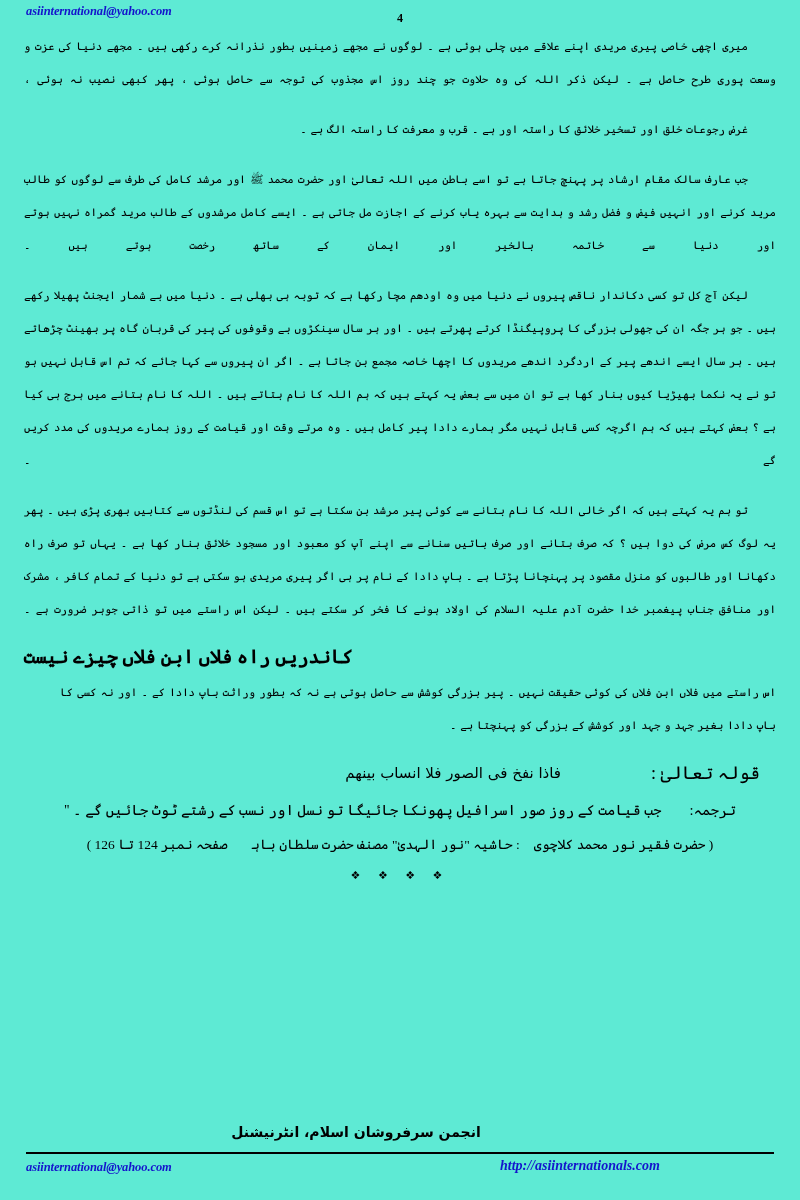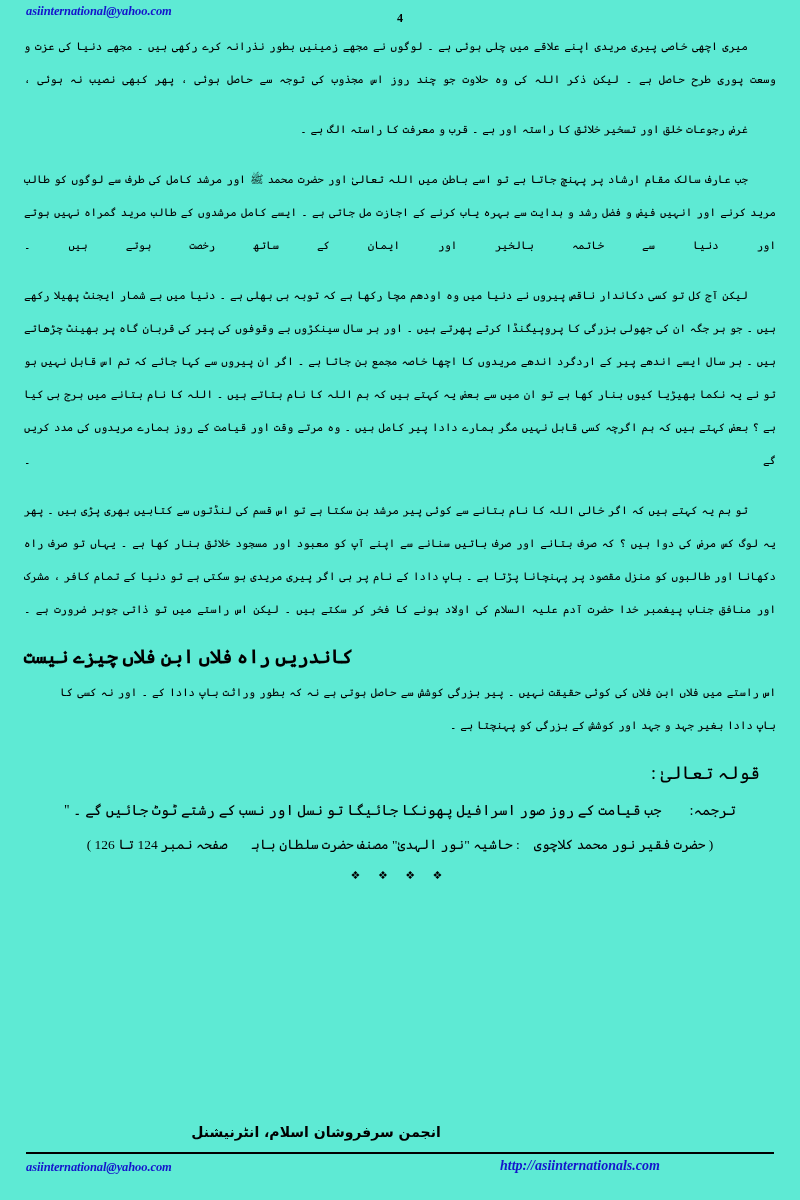--- a/index.html
+++ b/index.html
@@ -155,20 +155,21 @@
     position: absolute;
     left: 0;
     top: 1124px;
     width: 632px;
     text-align: center;
     font-family: "DejaVu Sans", "Liberation Sans", sans-serif;
     font-size: 14px;
     font-weight: bold;
     color: #000000;
     direction: rtl;
+    padding-left: 40px;
   }
 
   
   .footer-rule {
     position: absolute;
     left: 26px;
     top: 1152px;
     width: 748px;
     height: 0;
     border-top: 2px solid #000000;
@@ -234,20 +235,21 @@
     <div class="gap-sm"></div>
 
     <p class="para">تو ہم یہ کہتے ہیں کہ اگر خالی اللہ کا نام بتانے سے کوئی پیر مرشد بن سکتا ہے تو اس قسم کی لنڈتوں سے کتابیں بھری پڑی ہیں ۔ پھر یہ لوگ کس مرض کی دوا ہیں ؟ کہ صرف بتانے اور صرف باتیں سنانے سے اپنے آپ کو معبود اور مسجود خلائق بنار کھا ہے ۔ یہاں تو صرف راہ دکھانا اور طالبوں کو منزل مقصود پر پہنچانا پڑتا ہے ۔ باپ دادا کے نام پر ہی اگر پیری مریدی ہو سکتی ہے تو دنیا کے تمام کافر ، مشرک اور منافق جناب پیغمبر خدا حضرت آدم علیہ السلام کی اولاد ہونے کا فخر کر سکتے ہیں ۔ لیکن اس راستے میں تو ذاتی جوہر ضرورت ہے ۔</p>
 
     <div class="persian-heading">کاندریں راہ فلاں ابن فلاں چیزے نیست</div>
 
     <p class="para no-indent last-right">اس راستے میں فلاں ابن فلاں کی کوئی حقیقت نہیں ۔ پیر بزرگی کوشش سے حاصل ہوتی ہے نہ کہ بطور وراثت باپ دادا کے ۔ اور نہ کسی کا باپ دادا بغیر جہد و جہد اور کوشش کے بزرگی کو پہنچتا ہے ۔</p>
 
     <div class="quote-row">
       <span class="quote-label">قولہ تعالیٰ  :</span>
+      <span class="quote-arabic">فاذا نفخ فى الصور فلا انساب بينهم</span>
     </div>
 
     <div class="translation-row">
       <span class="tr-label">ترجمہ:</span><span>جب قیامت کے روز صور اسرافیل پھونکا جائیگا تو نسل اور نسب کے رشتے ٹوٹ جائیں گے ۔    ''</span>
     </div>
 
     <div class="citation-row">( حضرت فقیر نور محمد کلاچوی ؒ:   حاشیہ "نور الہدیٰ"  مصنف حضرت سلطان باہوؒ   صفحہ نمبر 124 تا 126 )</div>
 
     <div class="ornaments">❖ ❖ ❖ ❖</div>
   </div>

